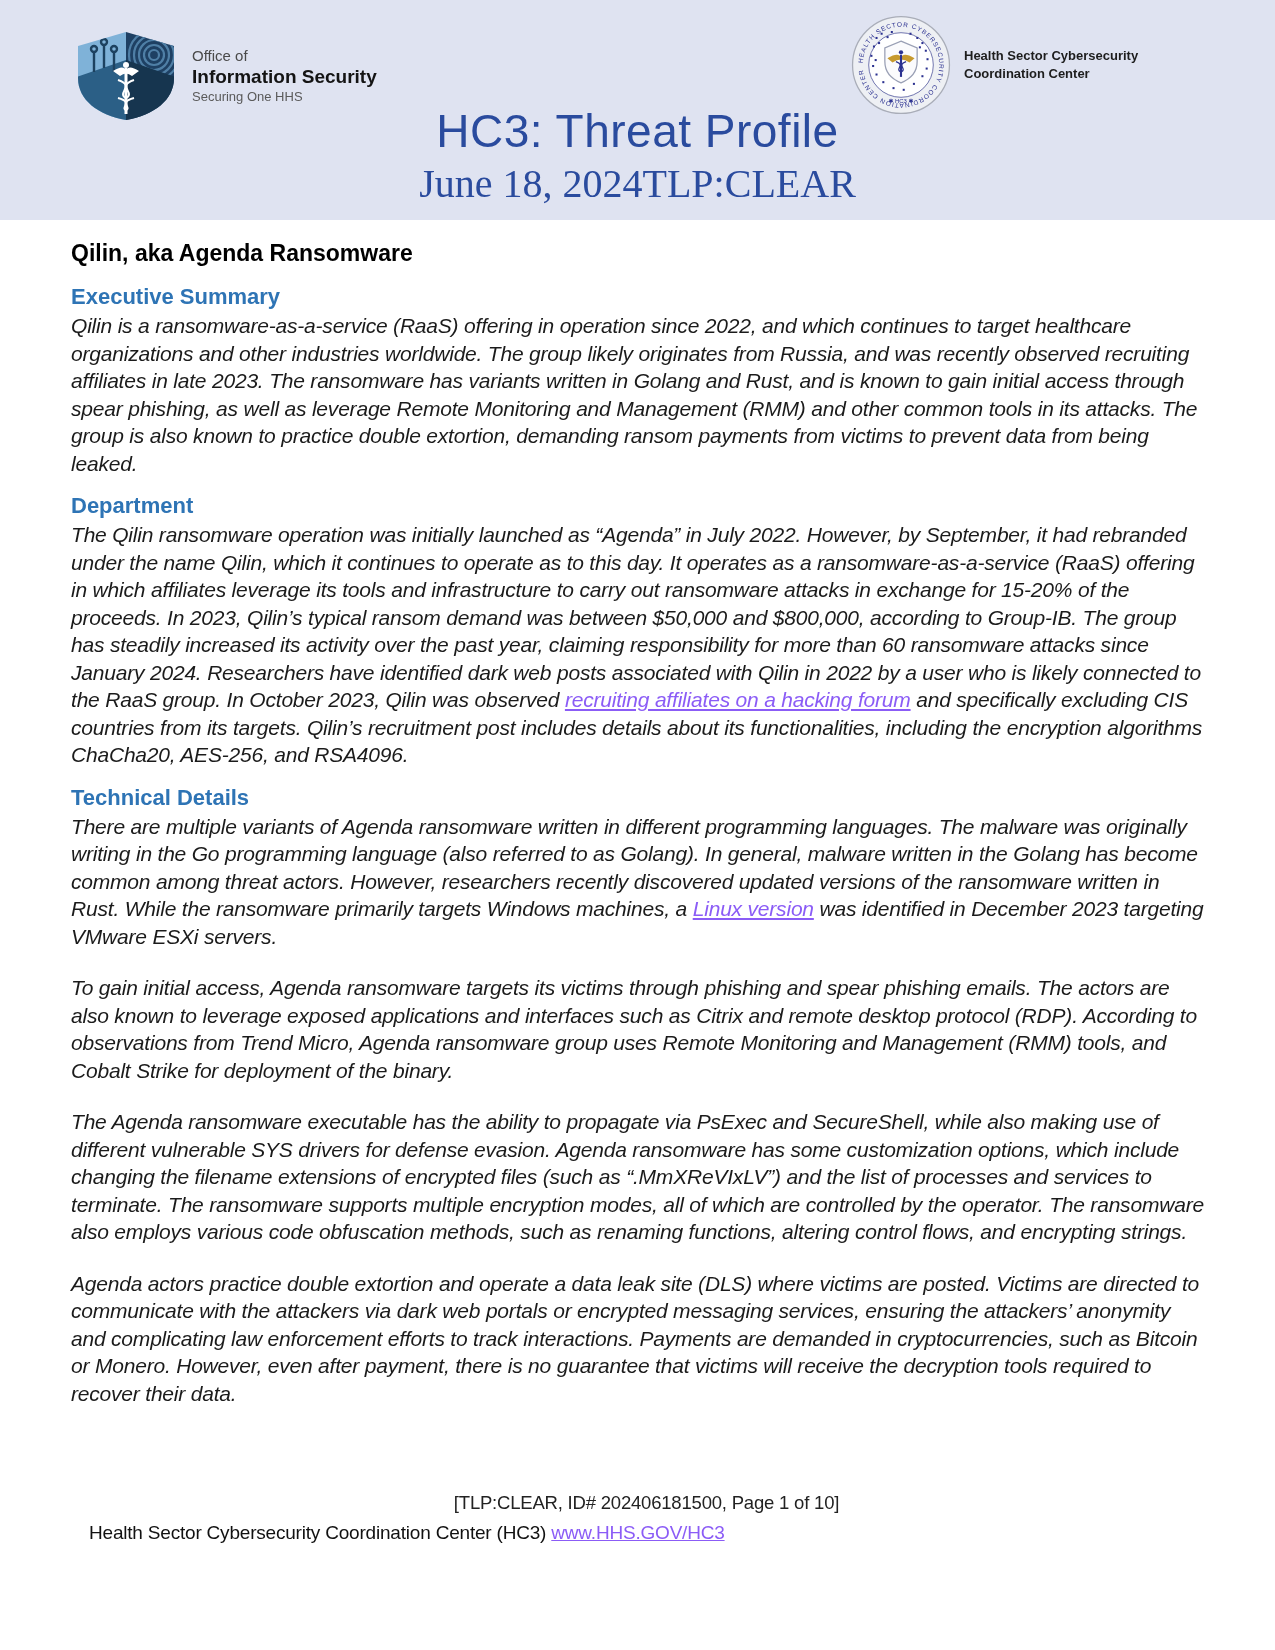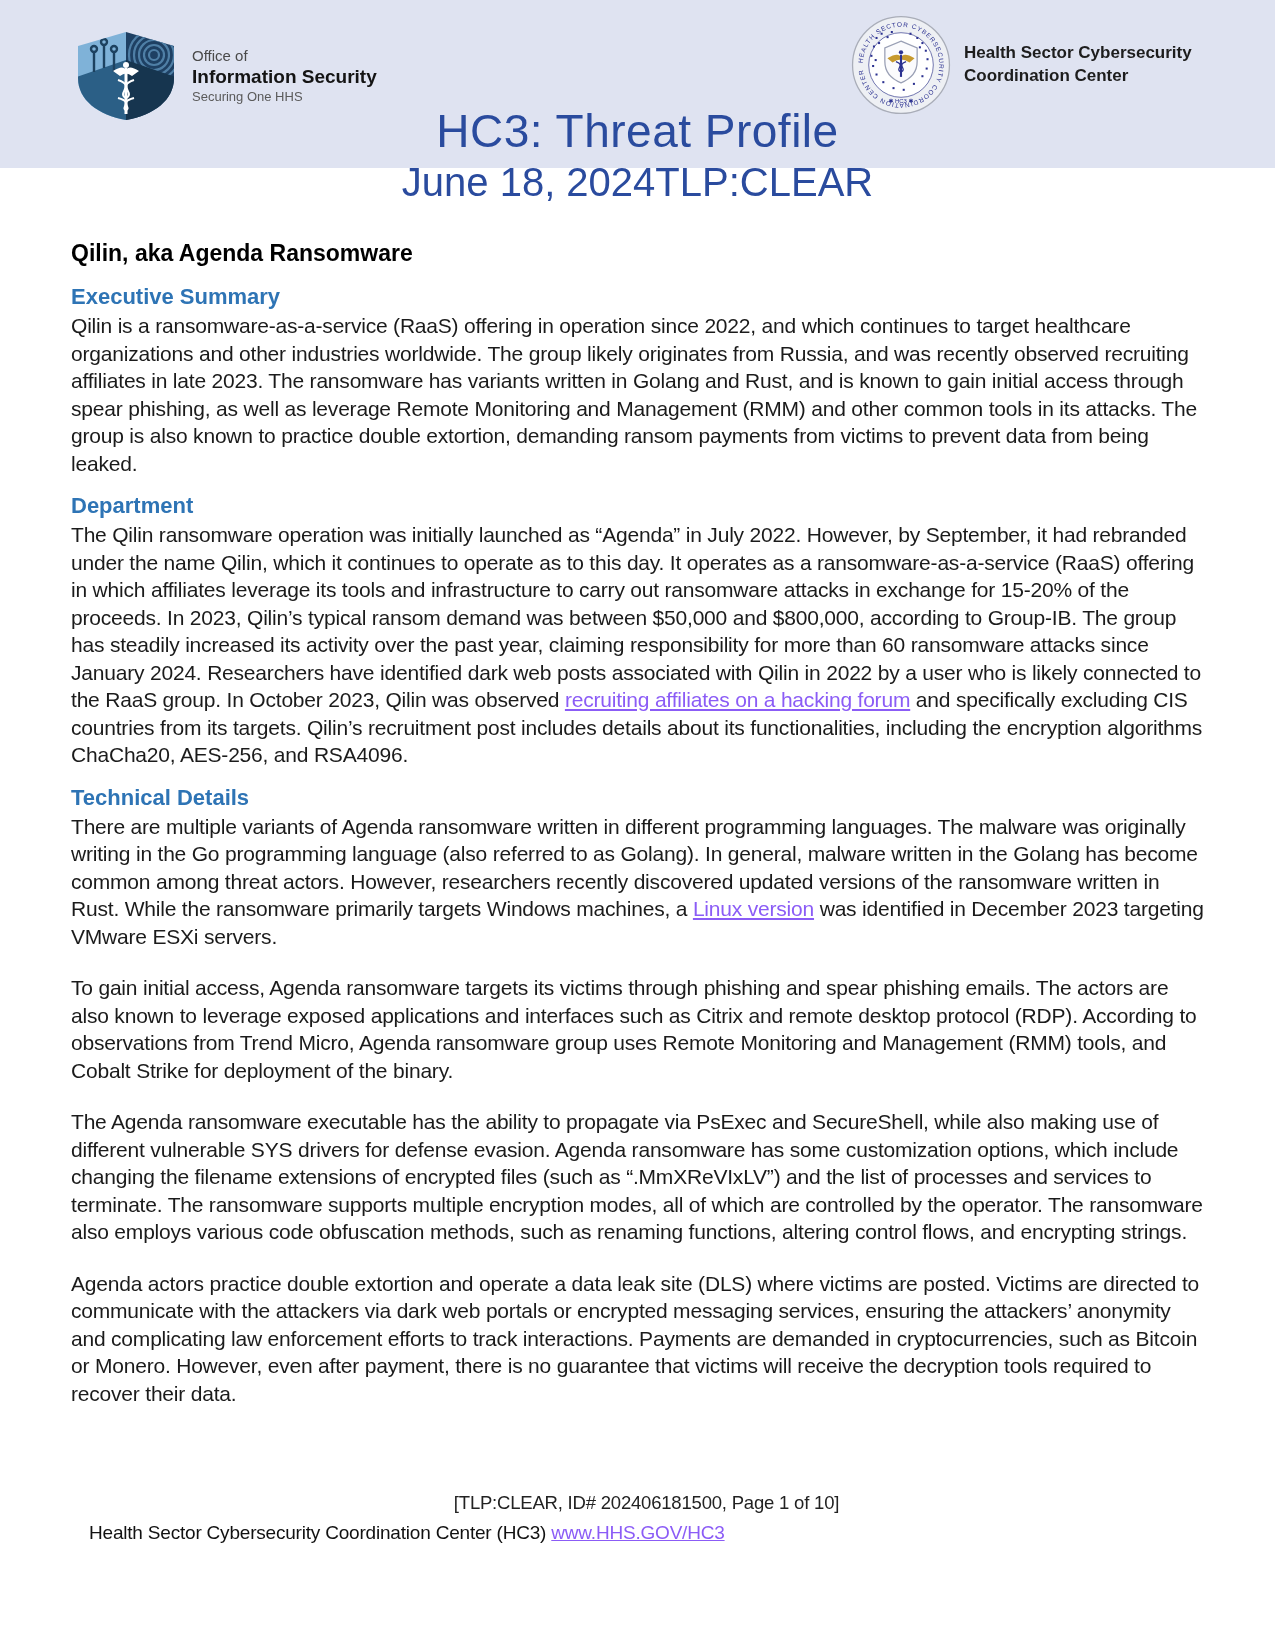--- a/index.html
+++ b/index.html
@@ -12,60 +12,61 @@
     overflow: hidden;
     font-family: "Liberation Sans", sans-serif;
     color: #1b1b1b;
   }
 
   
   .header-band {
     position: absolute;
     top: 0; left: 0;
     width: 1275px;
-    height: 168px;
+    height: 220px;
     background: #dfe3f1;
   }
   .ois-logo-group {
     position: absolute;
     top: 30px; left: 74px;
     display: flex;
     align-items: center;
   }
   .ois-text { margin-left: 14px; line-height: 1.25; }
   .ois-line1 { font-size: 15px; color: #4a4a4a; }
   .ois-line2 { font-size: 19px; font-weight: bold; color: #141414; }
   .ois-line3 { font-size: 13px; color: #5a5a5a; }
 
   .hc3-logo-group {
     position: absolute;
     top: 14px; left: 850px;
     display: flex;
     align-items: center;
   }
   .hc3-text { margin-left: 12px; line-height: 1.35; }
-  .hc3-text div { font-size: 17px; font-weight: bold; color: #1d1d1d; }
+  .hc3-text div { font-size: 13px; font-weight: bold; color: #1d1d1d; }
 
   .band-title {
     position: absolute;
     top: 104px; left: 0;
     width: 100%;
     text-align: center;
     font-size: 46px;
     color: #2a4b9e;
     letter-spacing: 0.5px;
   }
   .band-subtitle {
     position: absolute;
     top: 160px; left: 0;
     width: 100%;
     display: flex;
     justify-content: center;
     font-size: 40px;
     color: #2a4b9e;
+    font-family: Liberation Serif, serif;
   }
 
   
   .content {
     position: absolute;
     top: 232px; left: 0;
     width: 1275px;
     padding: 0 71px;
   }
   .doc-title {
@@ -81,20 +82,21 @@
     font-weight: bold;
     color: #2e74b5;
     line-height: 30px;
   }
   .para {
     margin: 0;
     font-size: 21px;
     line-height: 27.5px;
     letter-spacing: -0.2px;
     color: #1b1b1b;
+    font-style: italic;
   }
   .para + .para { margin-top: 24px; }
   a.doc-link, a.footer-link {
     color: #8b5cf6;
     text-decoration: underline;
   }
 
   
   .footer {
     position: absolute;

